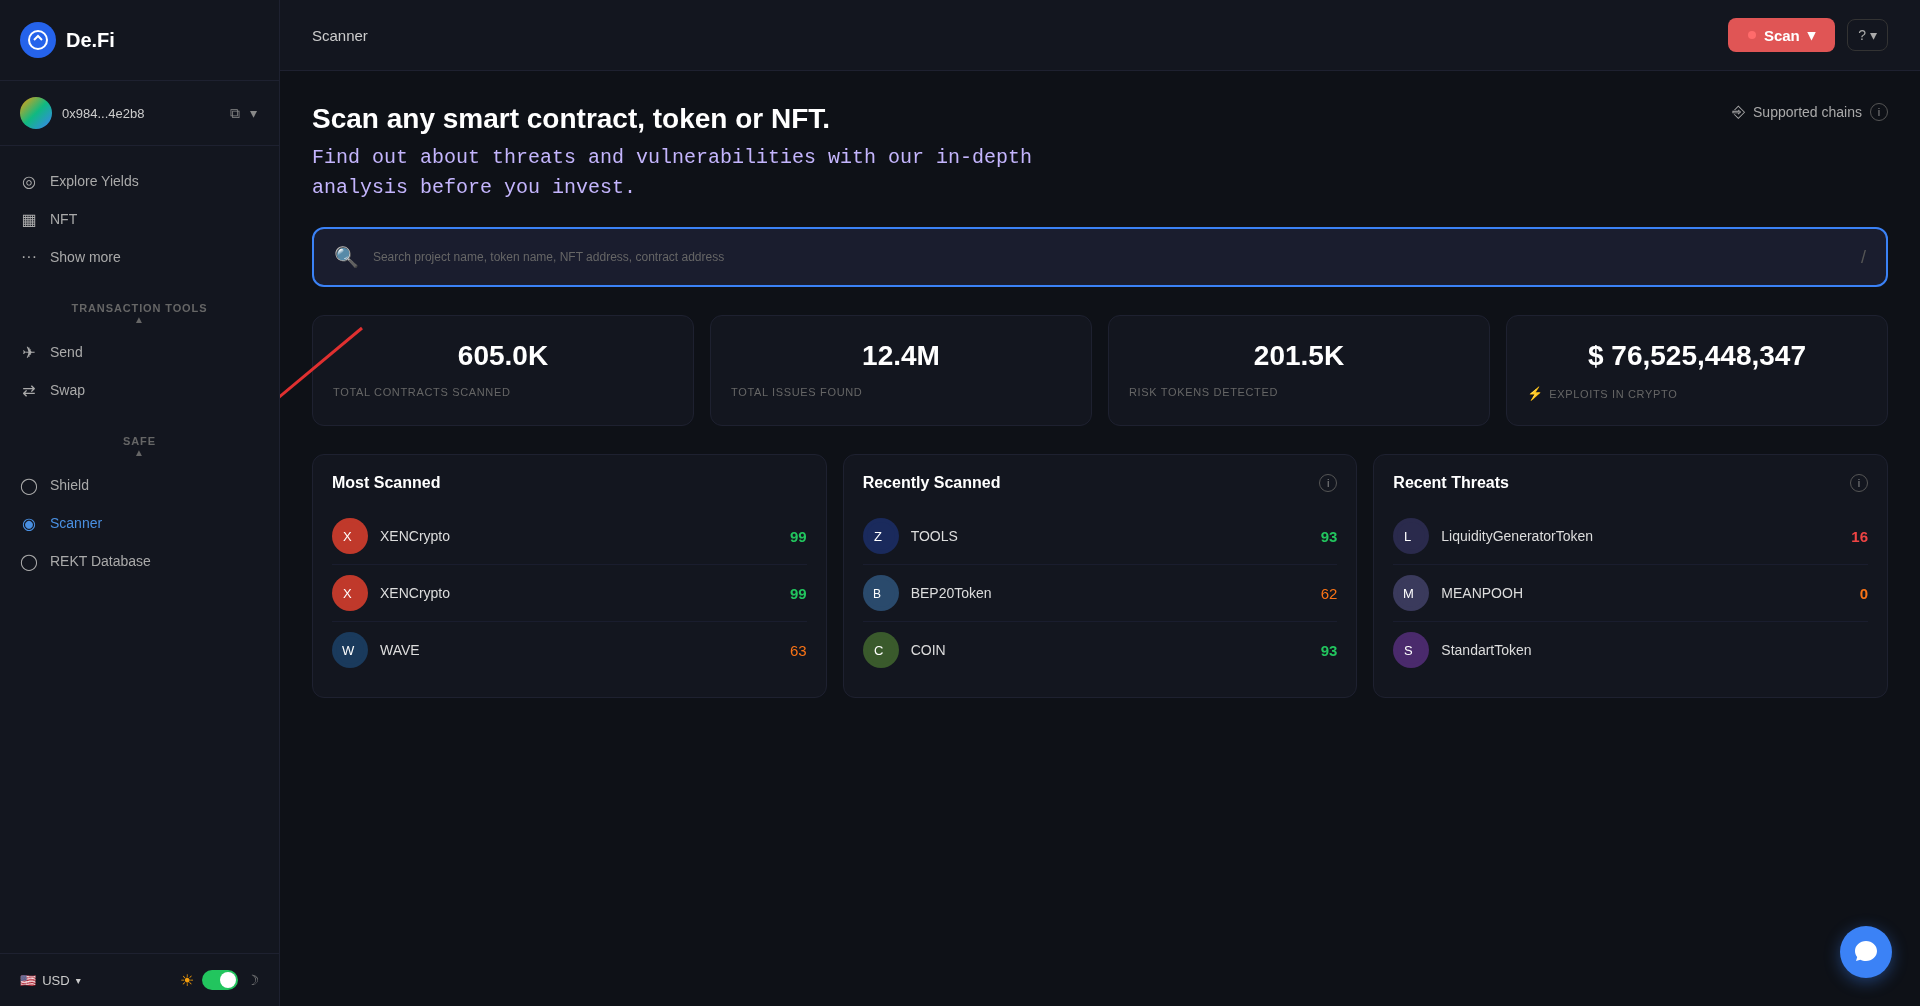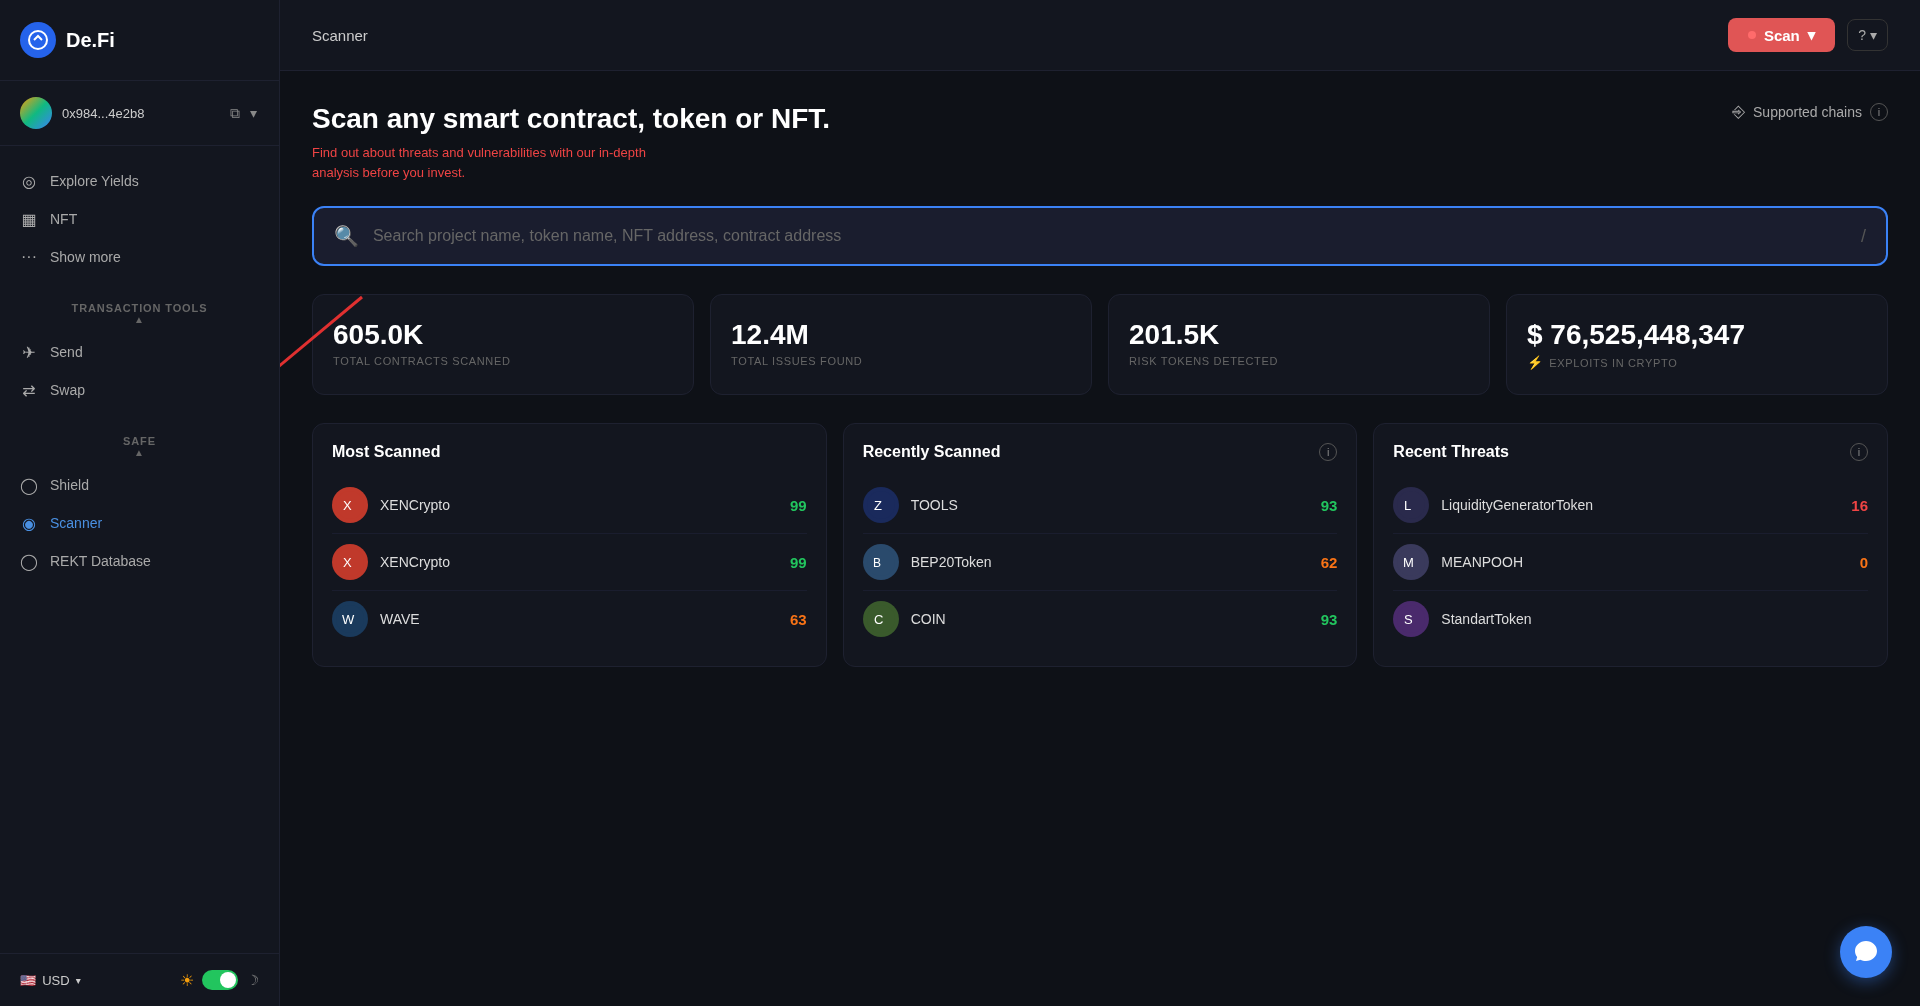--- a/index.html
+++ b/index.html
@@ -230,23 +230,24 @@
       align-items: flex-start;
       margin-bottom: 24px;
     }
     .hero-text h1 {
       font-size: 28px;
       font-weight: 700;
       color: #fff;
       margin-bottom: 8px;
     }
     .hero-text p {
-      font-size: 13px;
-      color: #ef4444;
+      font-size: 20px;
+      color: #c4b5fd;
       line-height: 1.5;
+      font-family: Liberation Mono, monospace;
     }
     .supported-chains {
       display: flex;
       align-items: center;
       gap: 8px;
       color: #aaa;
       font-size: 14px;
       cursor: pointer;
     }
     .supported-chains .chain-icon {
@@ -263,21 +264,21 @@
       display: flex;
       align-items: center;
       gap: 14px;
       margin-bottom: 28px;
     }
     .search-bar input {
       flex: 1;
       background: none;
       border: none;
       color: #ccc;
-      font-size: 16px;
+      font-size: 12px;
       outline: none;
     }
     .search-bar input::placeholder { color: #666; }
     .search-icon { color: #3b82f6; font-size: 20px; }
     .slash-icon { color: #555; font-size: 18px; }
 
     
     .stats-row {
       display: grid;
       grid-template-columns: repeat(4, 1fr);
@@ -287,21 +288,22 @@
     .stat-card {
       background: #13161f;
       border: 1px solid #1e2130;
       border-radius: 12px;
       padding: 24px 20px;
     }
     .stat-value {
       font-size: 28px;
       font-weight: 700;
       color: #fff;
-      margin-bottom: 4px;
+      margin-bottom: 14px;
+      text-align: center;
     }
     .stat-label {
       font-size: 11px;
       color: #666;
       text-transform: uppercase;
       letter-spacing: 0.06em;
     }
     .stat-label-icon {
       display: flex;
       align-items: center;
@@ -356,21 +358,21 @@
       font-size: 14px;
       color: #ddd;
     }
     .token-score-green {
       font-size: 15px;
       font-weight: 600;
       color: #22c55e;
     }
     .token-score-orange {
       font-size: 15px;
-      font-weight: 700;
+      font-weight: 400;
       color: #f97316;
       text-align: center;
     }
     .token-score-red {
       font-size: 15px;
       font-weight: 600;
       color: #ef4444;
     }
     .token-score-zero {
       font-size: 15px;

